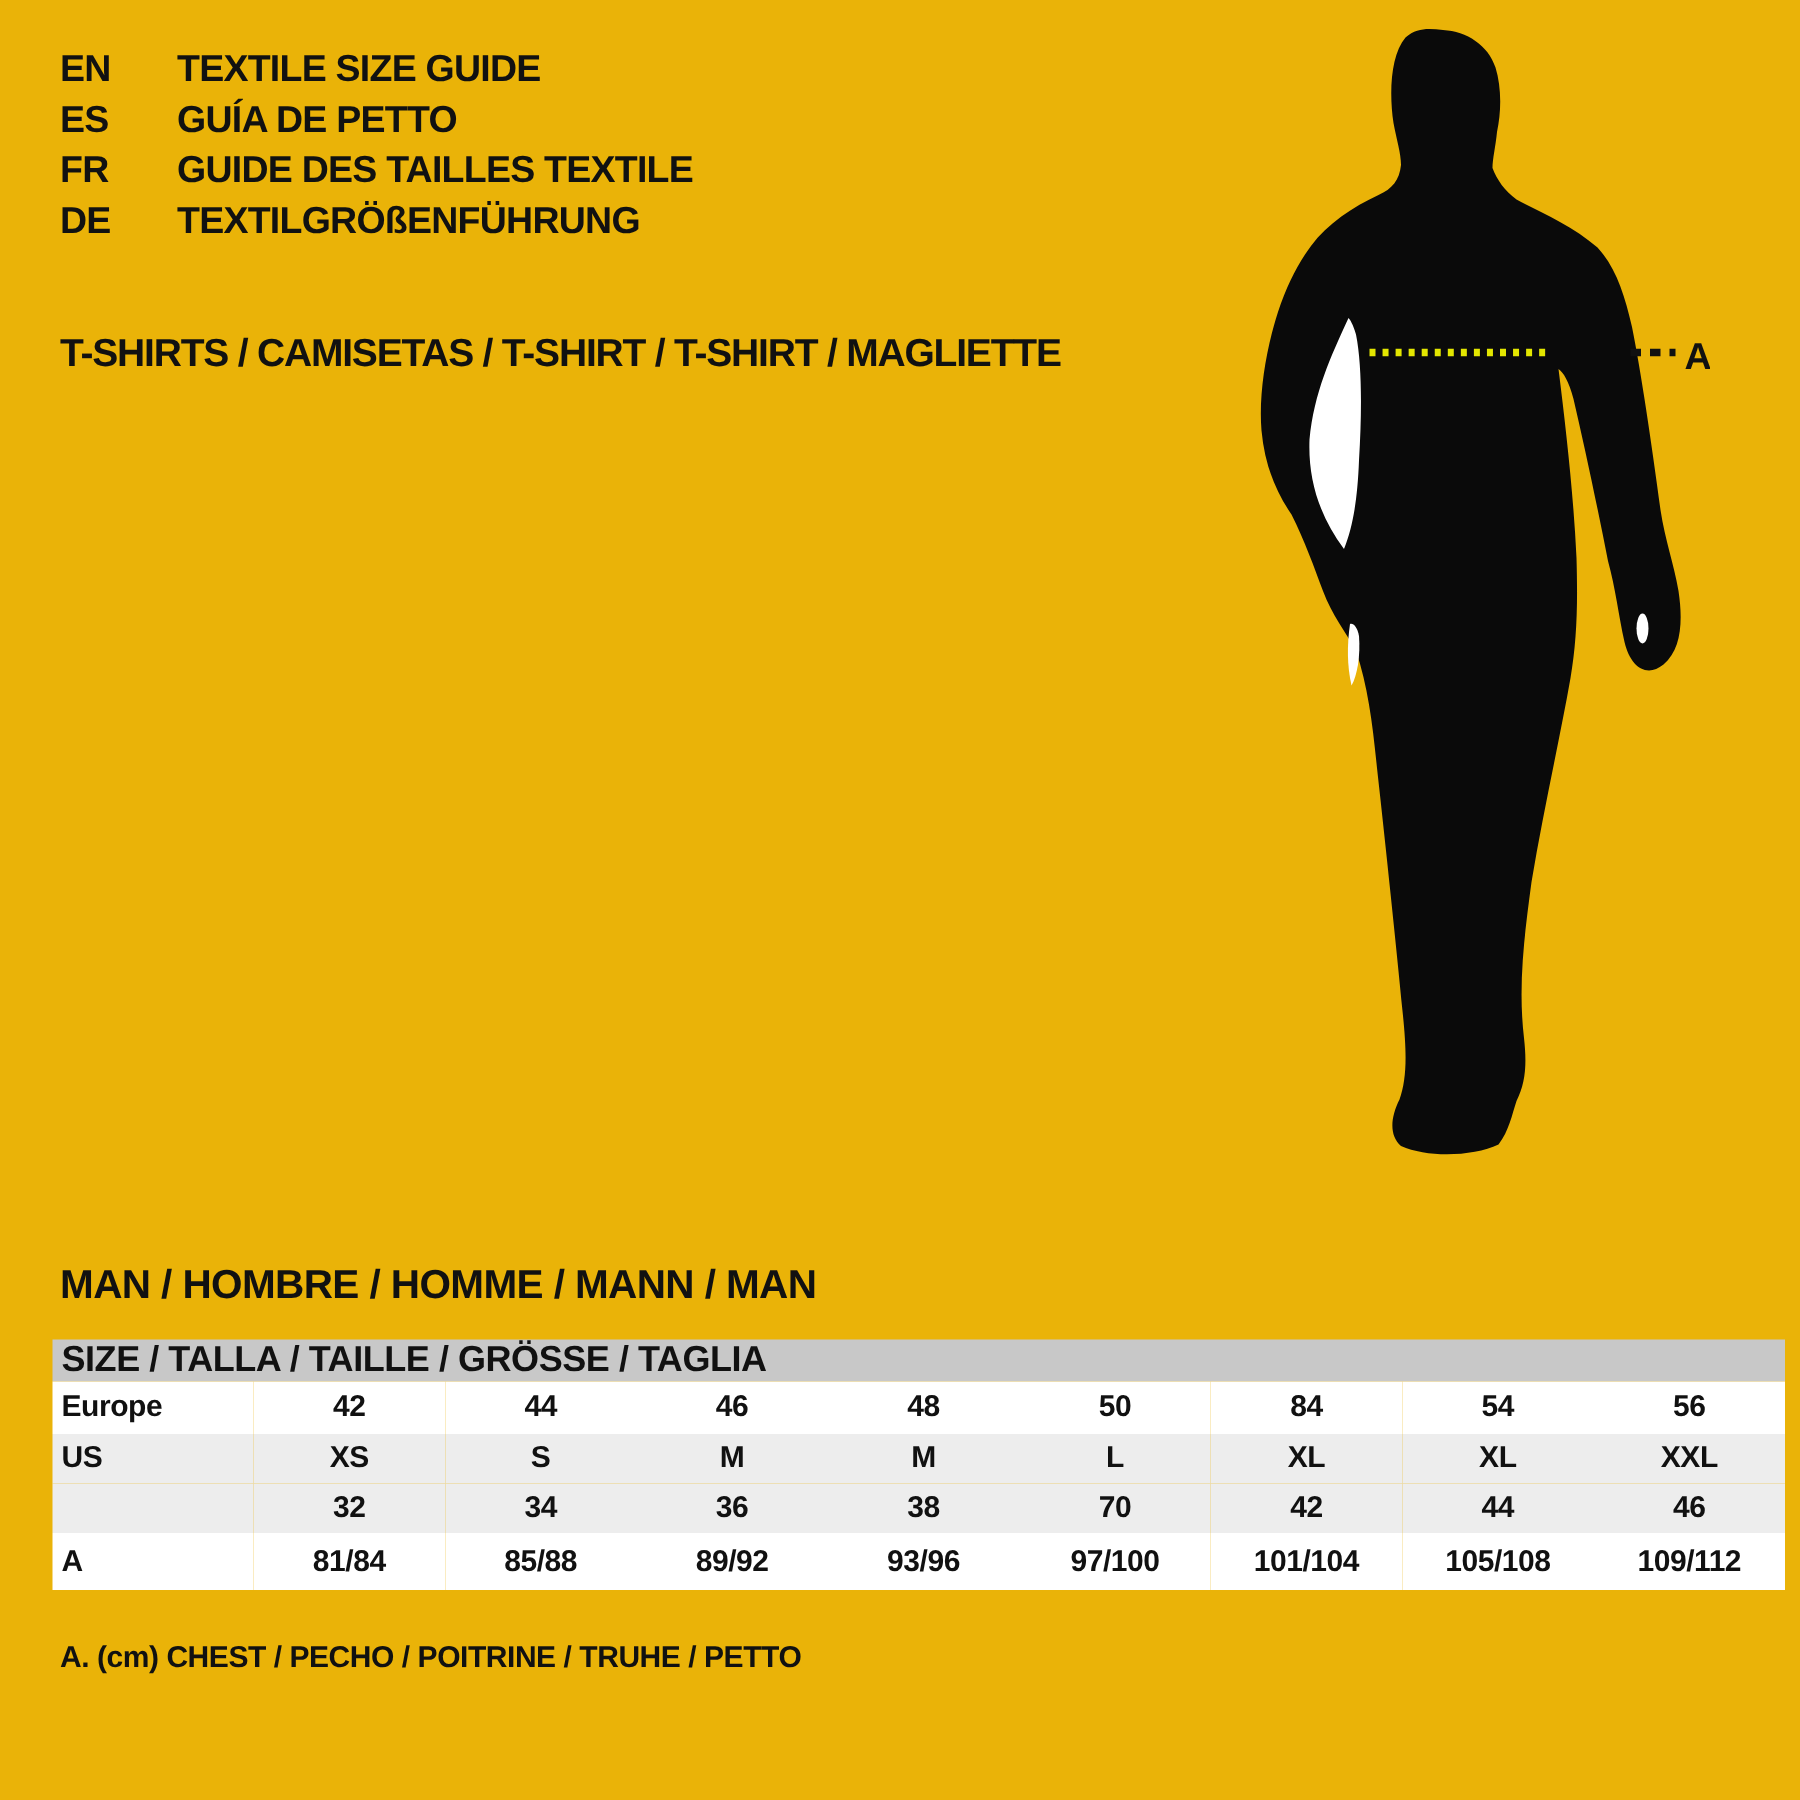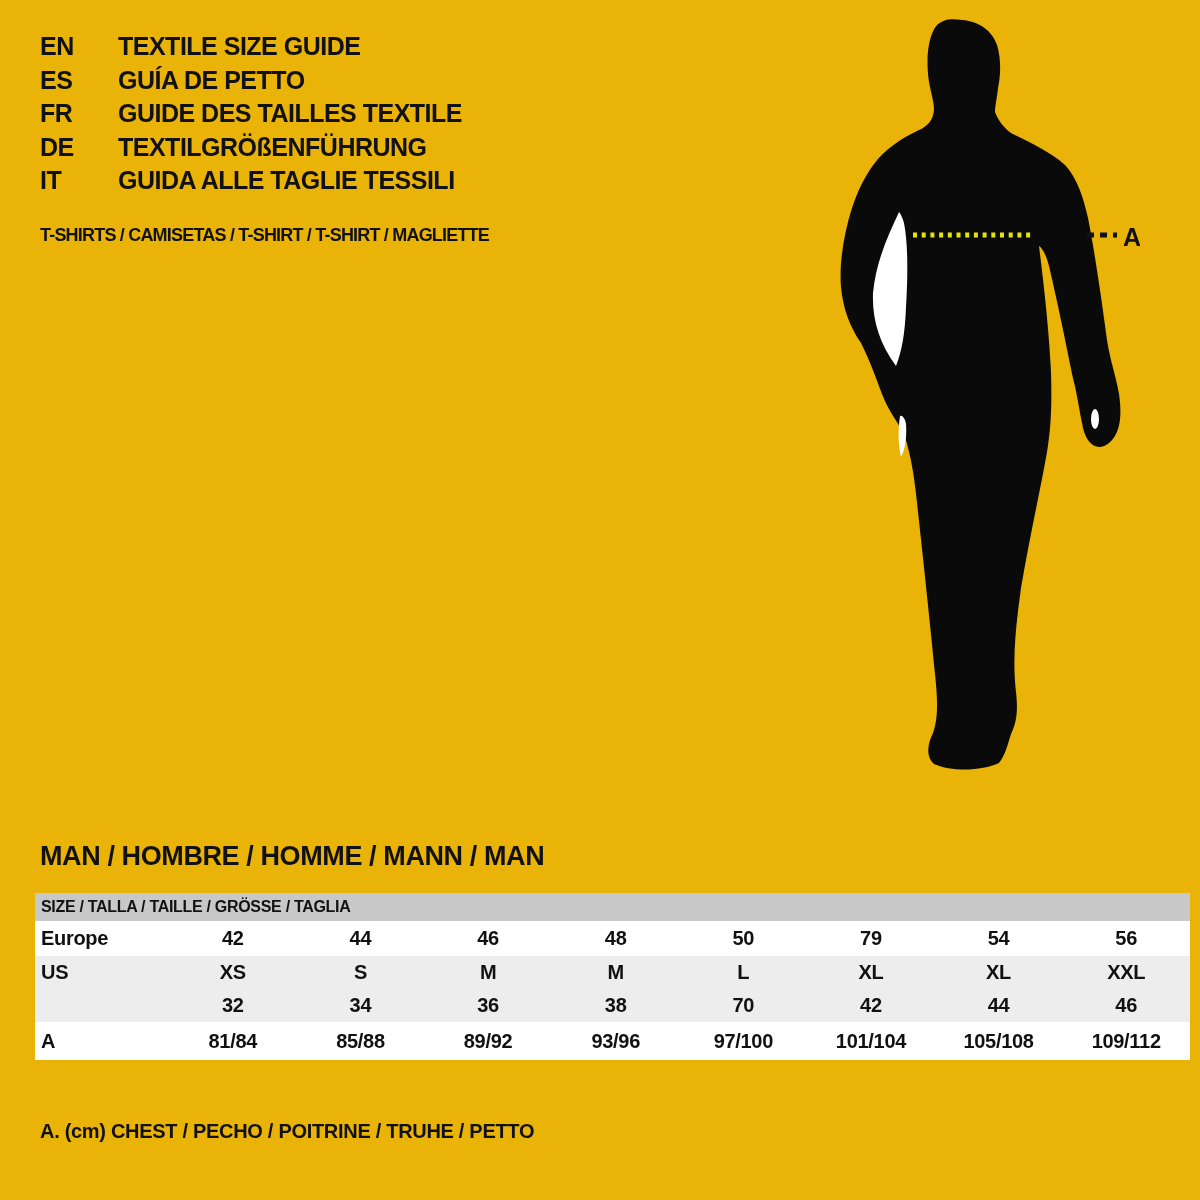--- a/index.html
+++ b/index.html
@@ -21,40 +21,40 @@
     font-weight: 700;
     line-height: 33.5px;
     letter-spacing: -0.5px;
     white-space: nowrap;
   }
   .lang-code { width: 78px; flex: 0 0 78px; }
 
   
   .products {
     position: absolute; left: 40px; top: 220px;
-    font-size: 18px; font-weight: 700; line-height: 31px;
+    font-size: 26px; font-weight: 700; line-height: 31px;
     letter-spacing: -0.8px; white-space: nowrap;
   }
 
   
   .figure-svg { position: absolute; left: 820px; top: 0px; }
 
   
   .man-title {
     position: absolute; left: 40px; top: 841px;
     font-size: 27px; font-weight: 700; letter-spacing: -0.4px;
     white-space: nowrap;
   }
 
   
   .table-header {
     position: absolute; left: 35px; top: 893px;
     width: 1155px; height: 28px;
     background: #c8c8c8;
-    font-size: 16px; font-weight: 700; line-height: 28px;
+    font-size: 24px; font-weight: 700; line-height: 28px;
     letter-spacing: -0.3px;
     padding-left: 6px; box-sizing: border-box;
     white-space: nowrap;
   }
   .size-table {
     position: absolute; left: 35px; top: 921px;
     width: 1155px;
     border-collapse: collapse; table-layout: fixed;
     font-size: 20px; font-weight: 700; letter-spacing: -0.3px;
   }
@@ -64,21 +64,21 @@
   .size-table td.row-label {
     width: 128px; text-align: left; padding-left: 6px;
   }
   .size-table tr.r-europe  { height: 35px; background: #ffffff; }
   .size-table tr.r-us      { height: 33px; background: #ededed; margin-top: 39px; }
   .size-table tr.r-numeric { height: 33px; background: #ededed; }
   .size-table tr.r-chest   { height: 38px; background: #ffffff; }
 
   
   .footnote {
-    position: absolute; left: 40px; top: 1120px;
+    position: absolute; left: 40px; top: 1094px;
     font-size: 20px; font-weight: 700; letter-spacing: -0.3px;
     white-space: nowrap;
   }
 </style>
 </head>
 <body>
 
 <div class="canvas">
 
   <div class="lang-block">
@@ -90,24 +90,20 @@
       <span class="lang-code">ES</span>
       <span>GUÍA DE PETTO</span>
     </div>
     <div class="lang-row">
       <span class="lang-code">FR</span>
       <span>GUIDE DES TAILLES TEXTILE</span>
     </div>
     <div class="lang-row">
       <span class="lang-code">DE</span>
       <span>TEXTILGRÖßENFÜHRUNG</span>
-    </div>
-    <div class="lang-row">
-      <span class="lang-code">IT</span>
-      <span>GUIDA ALLE TAGLIE TESSILI</span>
     </div>
   </div>
 
   <div class="products">
     <div>T-SHIRTS / CAMISETAS / T-SHIRT / T-SHIRT / MAGLIETTE</div>
   </div>
 
   <svg class="figure-svg" width="320" height="800" viewBox="0 0 320 800">
     <path fill="#0a0a0a" d="M 142 20
          C 158 21 172 30 177 45
@@ -171,21 +167,21 @@
 
   <table class="size-table">
     <tbody>
       <tr class="r-europe">
         <td class="row-label">Europe</td>
         <td>42</td>
         <td>44</td>
         <td>46</td>
         <td>48</td>
         <td>50</td>
-        <td>79</td>
+        <td>84</td>
         <td>54</td>
         <td>56</td>
       </tr>
       <tr class="r-us">
         <td class="row-label">US</td>
         <td>XS</td>
         <td>S</td>
         <td>M</td>
         <td>M</td>
         <td>L</td>

